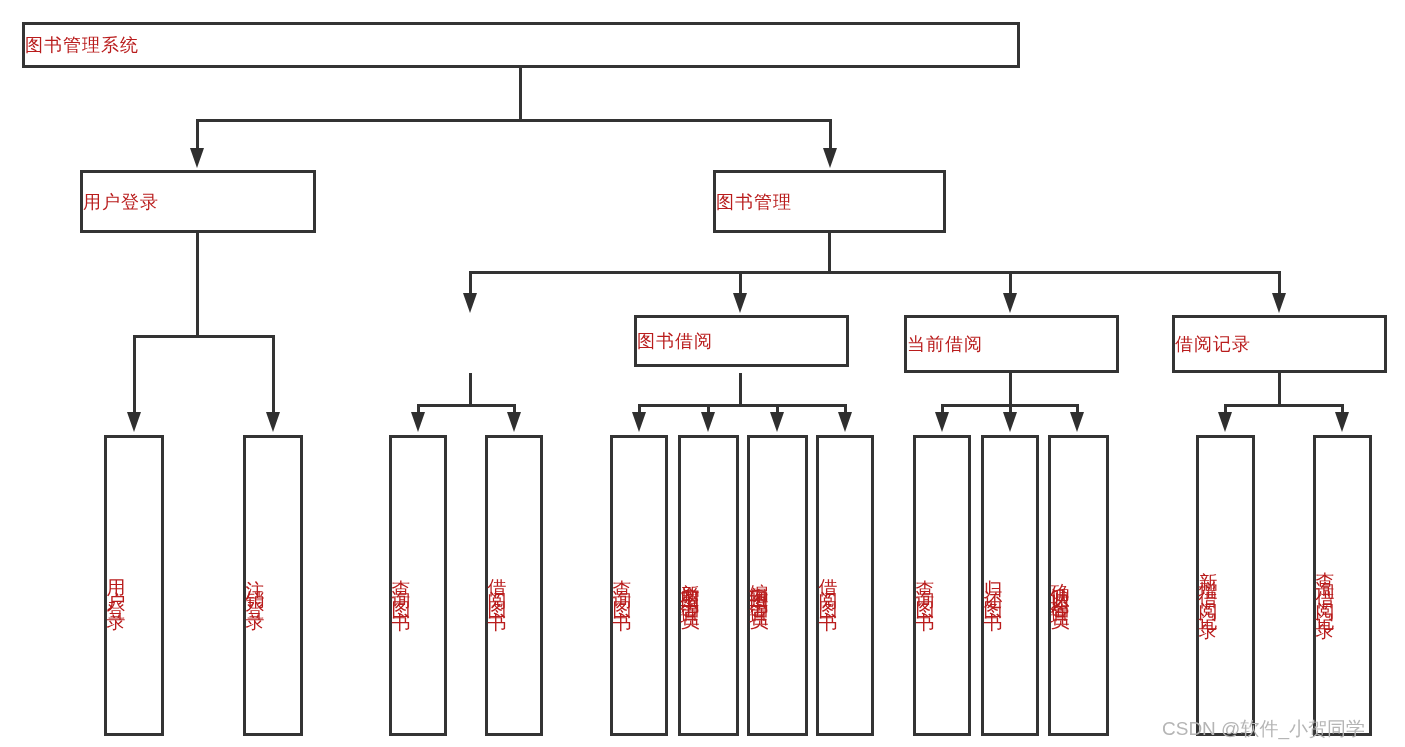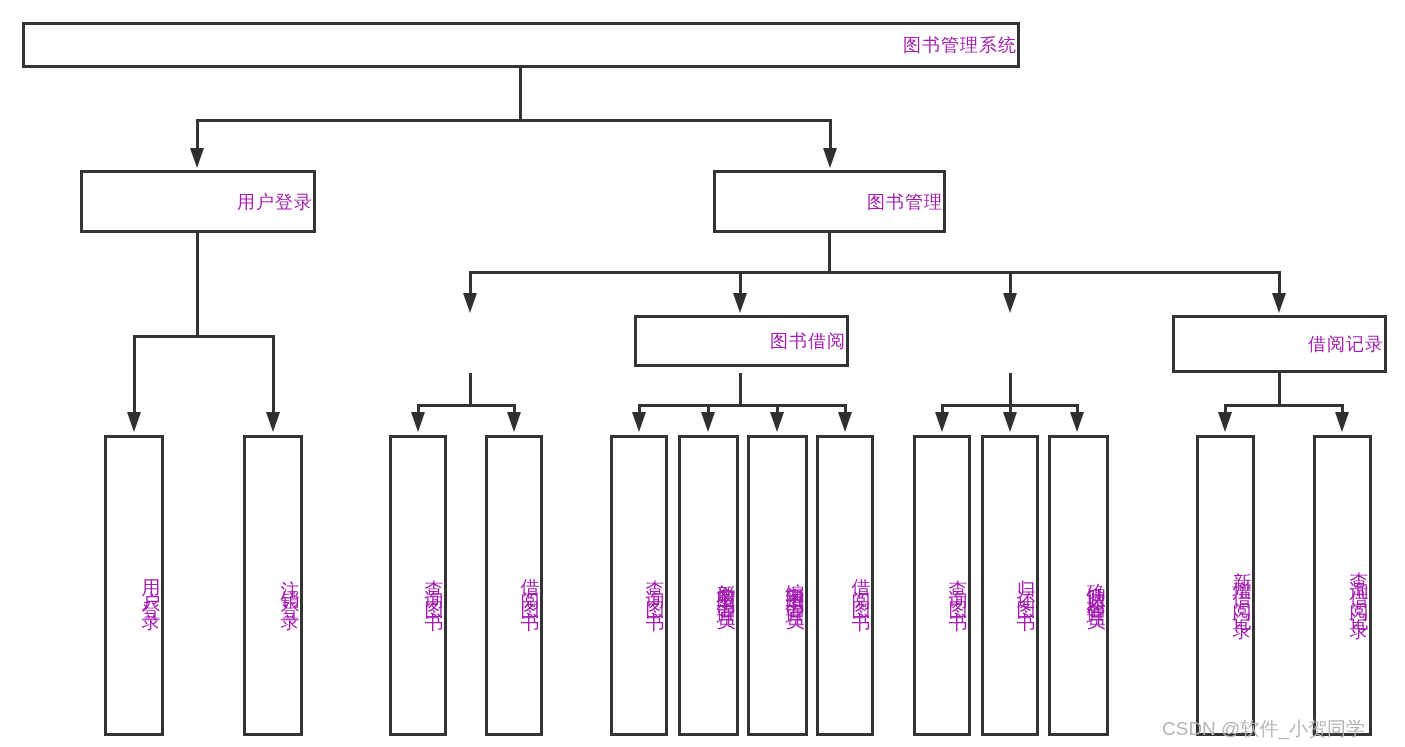--- a/index.html
+++ b/index.html
@@ -11,22 +11,22 @@
     font-family: "Liberation Sans", sans-serif;
     overflow: hidden;
   }
   .box {
     position: absolute;
     box-sizing: border-box;
     background: #ffffff;
     border: 3px solid #343434;
     display: flex;
     align-items: center;
-    justify-content: flex-end;
-    color: #a21caf;
+    justify-content: flex-start;
+    color: #b91c1c;
   }
   .box.root  { border-width: 3px; }
   .hlabel {
     font-size: 18px;
     letter-spacing: 1px;
     white-space: nowrap;
   }
   .leaf .vlabel {
     writing-mode: vertical-rl;
     text-orientation: mixed;
@@ -96,20 +96,23 @@
   <div class="arrow" style="left:463px;  top:293px;"></div>
   <div class="vline" style="left:739px;  top:271px; height:22px;"></div>
   <div class="arrow" style="left:733px;  top:293px;"></div>
   <div class="vline" style="left:1009px; top:271px; height:22px;"></div>
   <div class="arrow" style="left:1003px; top:293px;"></div>
   <div class="vline" style="left:1278px; top:271px; height:22px;"></div>
   <div class="arrow" style="left:1272px; top:293px;"></div>
 
   <div class="box" style="left:634px;  top:315px; width:215px; height:52px;">
     <span class="hlabel">图书借阅</span>
+  </div>
+  <div class="box" style="left:904px;  top:315px; width:215px; height:58px;">
+    <span class="hlabel">当前借阅</span>
   </div>
   <div class="box" style="left:1172px; top:315px; width:215px; height:58px;">
     <span class="hlabel">借阅记录</span>
   </div>
 
   <div class="vline" style="left:469px; top:373px; height:34px;"></div>
   <div class="hline" style="left:417px; top:404px; width:99px;"></div>
   <div class="vline" style="left:417px; top:404px; height:8px;"></div>
   <div class="arrow" style="left:411px; top:412px;"></div>
   <div class="vline" style="left:513px; top:404px; height:8px;"></div>

